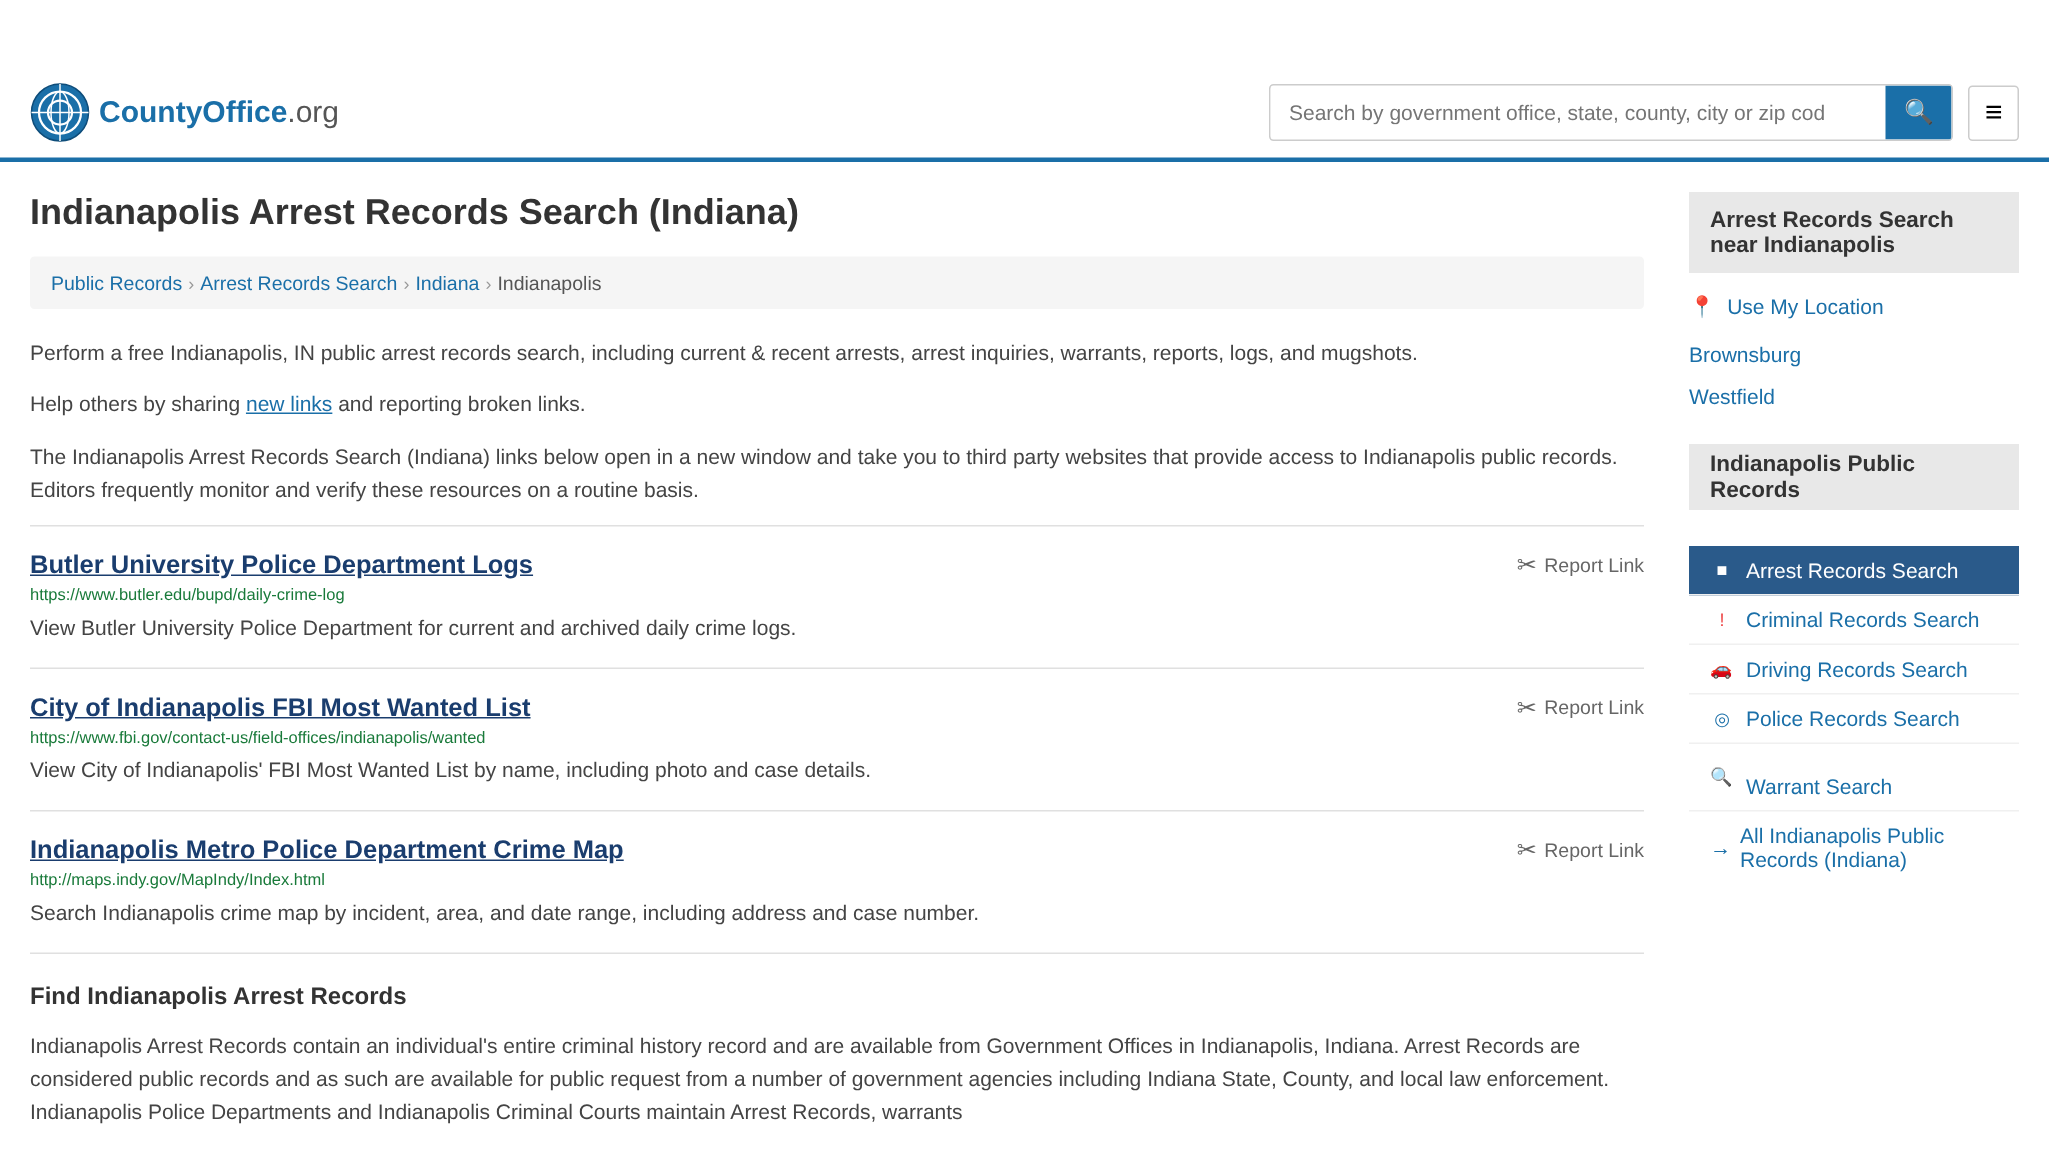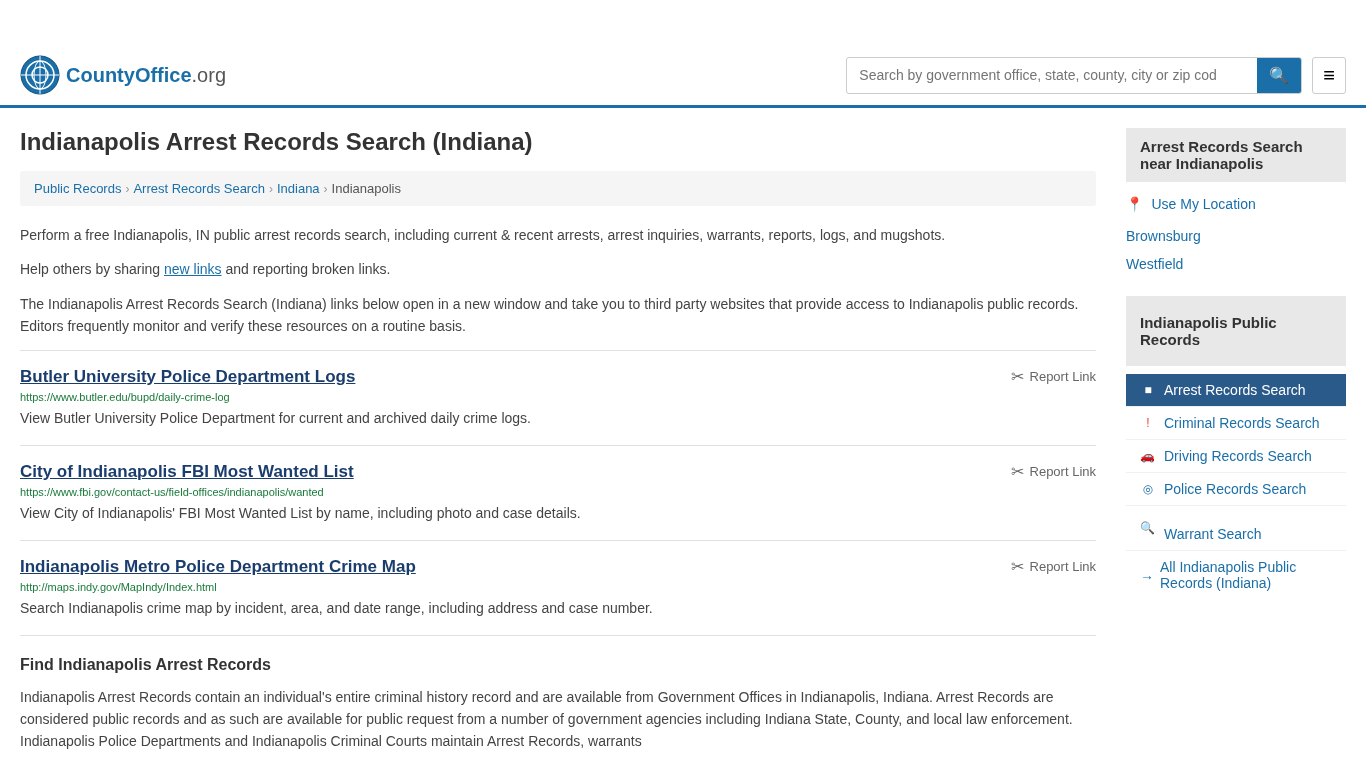--- a/index.html
+++ b/index.html
@@ -202,25 +202,25 @@
       display: block;
       color: #1a6fa8;
       text-decoration: none;
       font-size: 14px;
       padding: 4px 0;
       margin-bottom: 4px;
     }
 
     .sidebar-public-records-header {
       background: #e8e8e8;
-      padding: 18px 14px;
+      padding: 5px 14px;
       font-size: 15px;
       font-weight: bold;
       color: #333;
-      margin-bottom: 8px;
+      margin-bottom: 24px;
     }
     .sidebar-nav-item {
       display: flex;
       align-items: center;
       gap: 8px;
       padding: 8px 14px;
       font-size: 14px;
       cursor: pointer;
       color: #1a6fa8;
       text-decoration: none;

